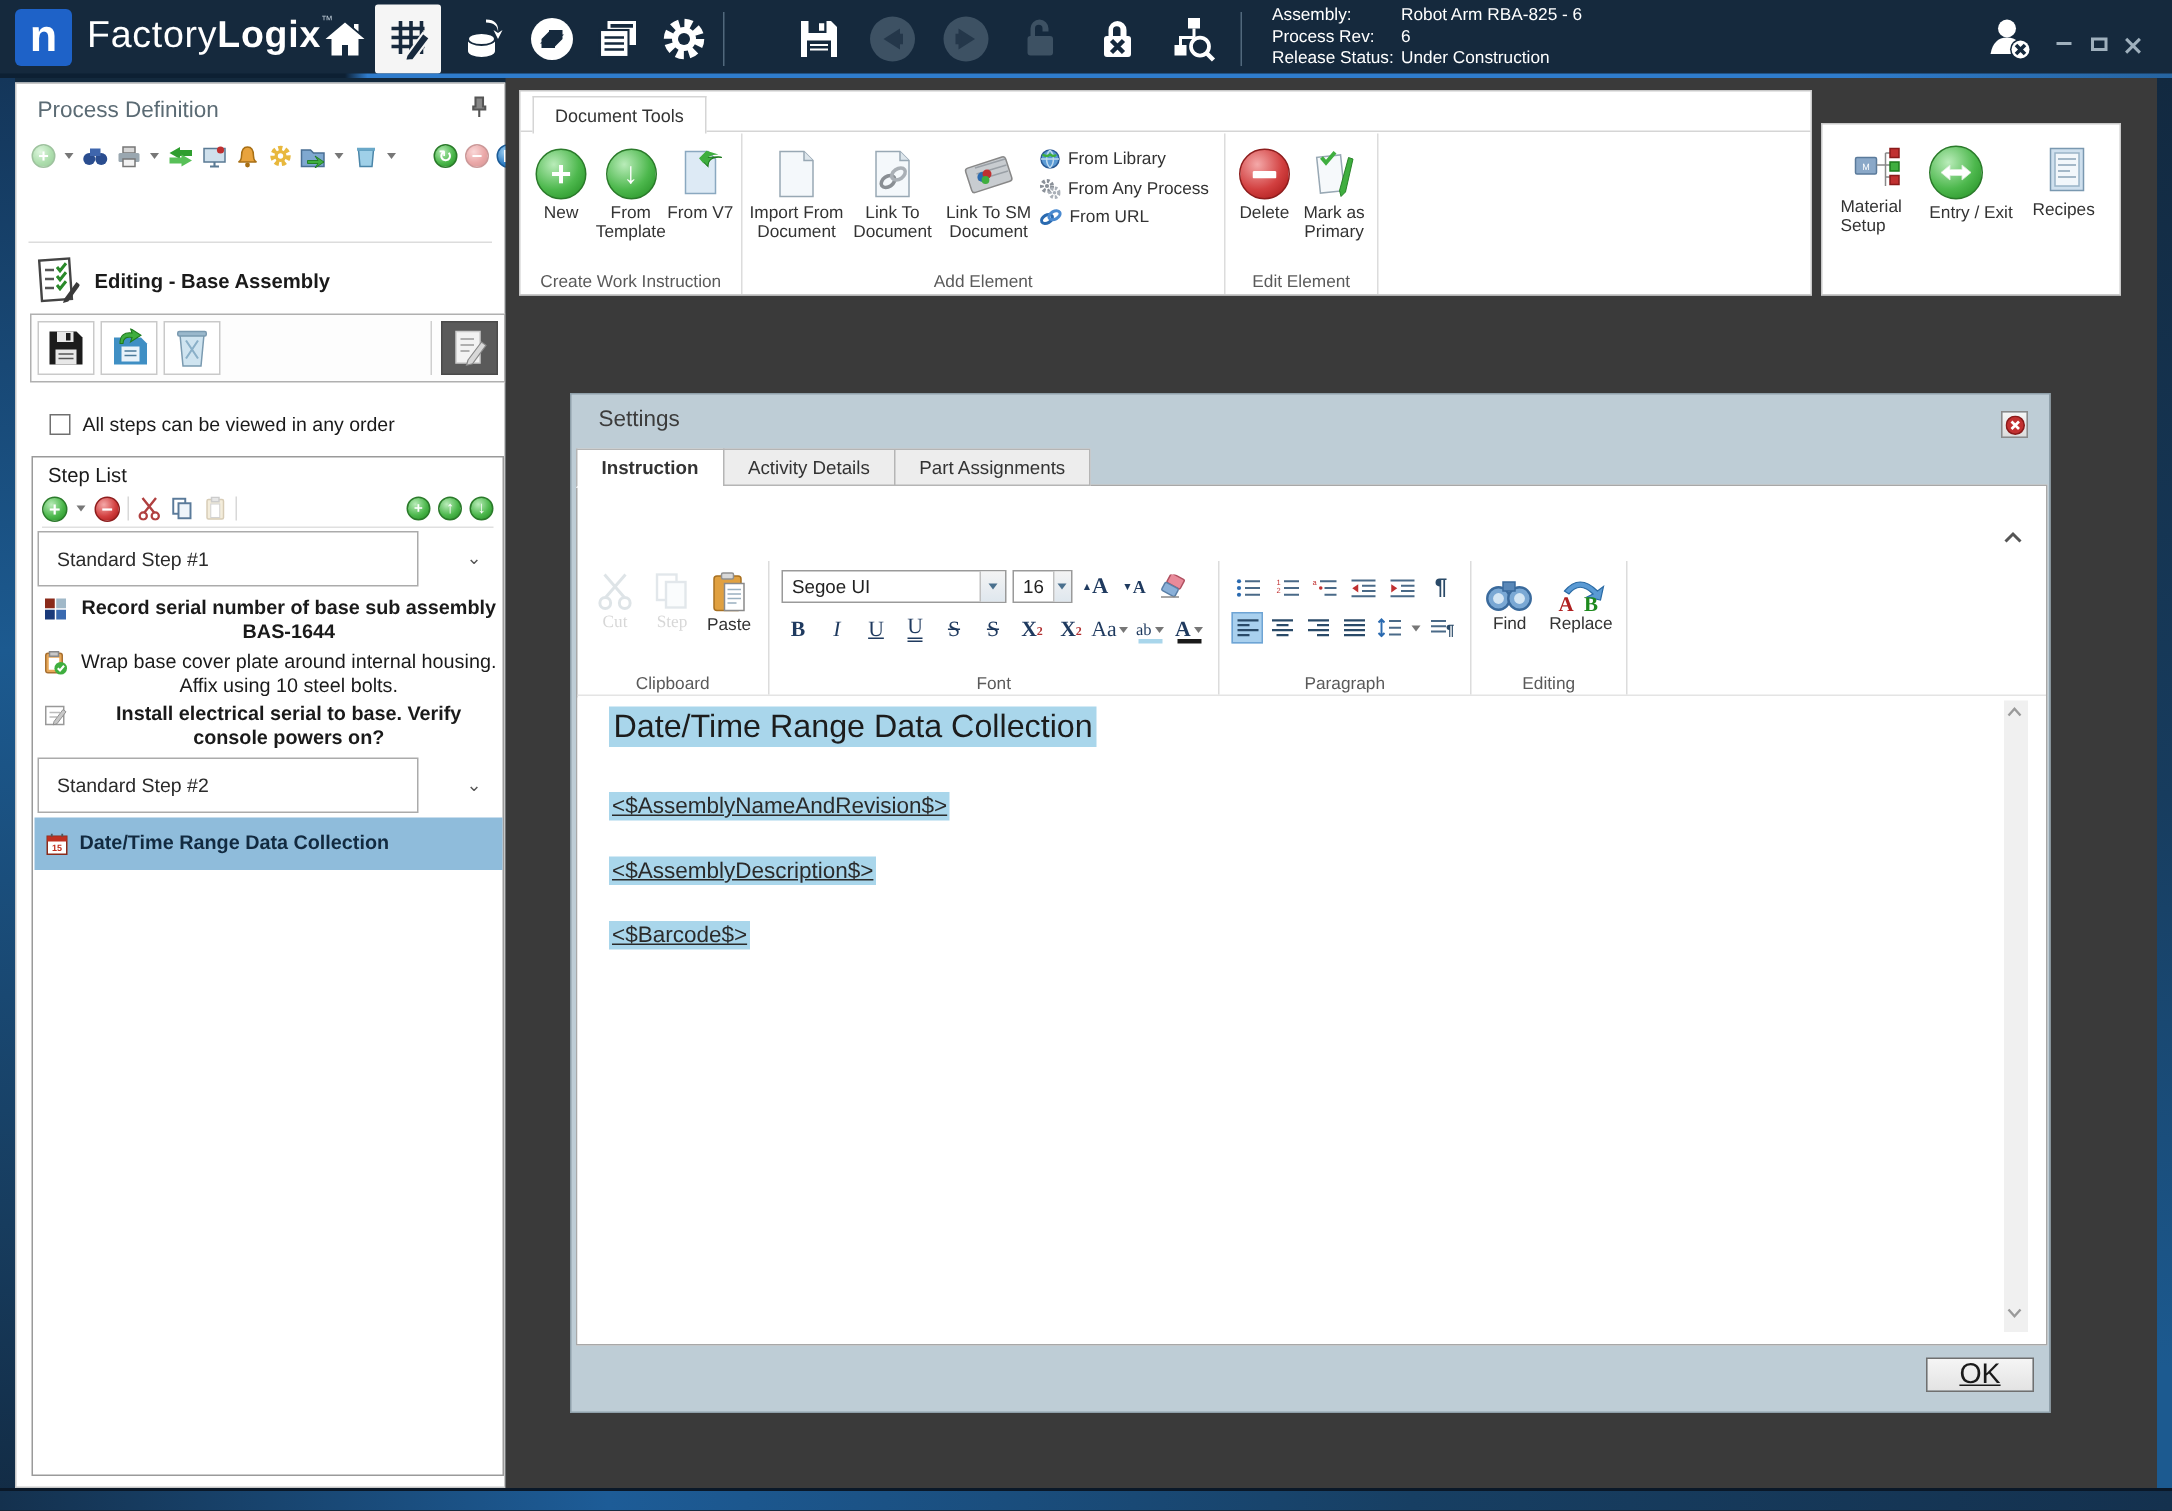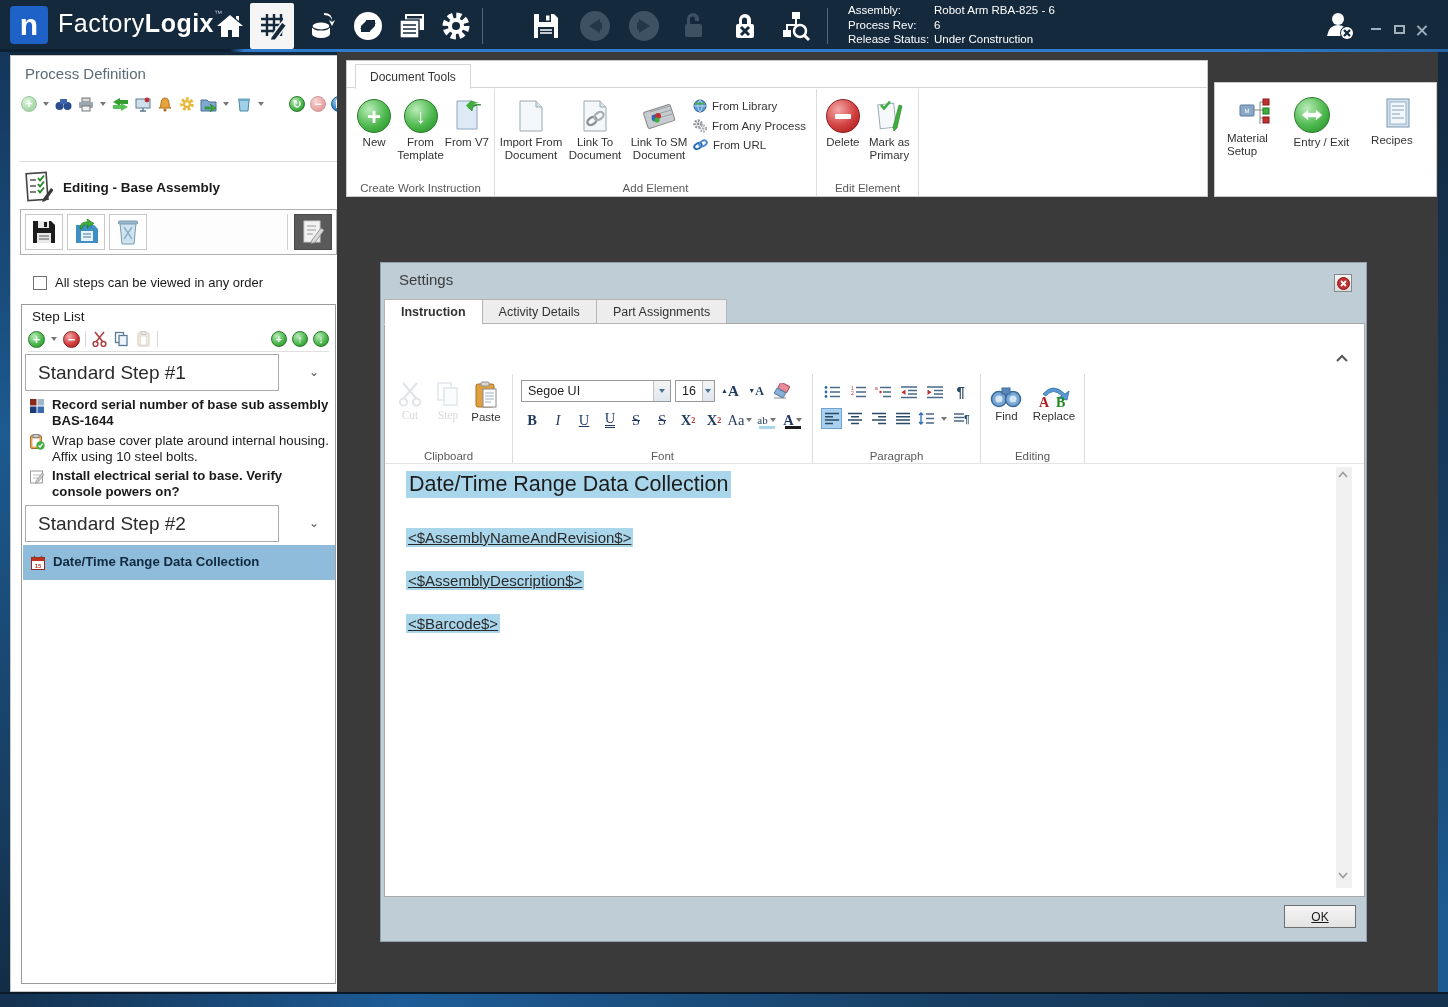--- a/index.html
+++ b/index.html
@@ -31,21 +31,21 @@
 
   
   .frame-left { position:absolute; left:0; top:52px; width:10px; height:955px;
     background:linear-gradient(180deg,#14365a,#1c5a90 40%,#173c5e 80%,#122b44); }
   .frame-right { position:absolute; right:0; top:52px; width:10px; height:955px;
     background:linear-gradient(180deg,#122940,#173c5e 50%,#1c5a90 90%); }
   .frame-bottom { position:absolute; left:0; bottom:0; width:1448px; height:15px; border-top:2px solid #0a1828;
     background:linear-gradient(90deg,#14314e,#1d5c97 28%,#173f63 65%,#14314e); }
 
   
-  .left-panel { position:absolute; left:10px; top:55px; width:373px; height:937px; background:#fff; border:1px solid #c8c8c8; }
+  .left-panel { position:absolute; left:10px; top:55px; width:327px; height:937px; background:#fff; border:1px solid #c8c8c8;text-align:center; }
   .lp-title { position:absolute; left:14px; top:9px; font-size:15px; color:#5b6b74; }
   .lp-pin { position:absolute; right:10px; top:8px; }
   .lp-toolbar { position:absolute; left:10px; top:38px; height:20px; display:flex; align-items:center; gap:5px; }
   .ti { width:17px; height:17px; display:inline-flex; align-items:center; justify-content:center; cursor:pointer; }
   .caret { width:0; height:0; border-left:3.5px solid transparent; border-right:3.5px solid transparent; border-top:4px solid #777; margin:0 1px; }
   .gcirc { border-radius:50%; color:#fff; font-weight:bold; display:inline-flex; align-items:center; justify-content:center;
     background:radial-gradient(circle at 35% 30%,#b9ecb9,#4db84d 55%,#1f8a1f); border:1px solid #2a7a2a; }
   .rcirc { border-radius:50%; color:#fff; font-weight:bold; display:inline-flex; align-items:center; justify-content:center;
     background:radial-gradient(circle at 35% 30%,#f4a9a9,#d24040 55%,#a31414); border:1px solid #8d1d1d; }
   .bcirc { border-radius:50%; color:#fff; display:inline-flex; align-items:center; justify-content:center;
@@ -65,21 +65,21 @@
     display:flex; align-items:center; justify-content:center; cursor:pointer; }
   .lp-check { position:absolute; left:22px; top:219px; display:flex; align-items:center; gap:8px; font-size:13px; color:#1a1a1a; }
   .chk { width:14px; height:14px; border:1px solid #707070; background:#fff; }
   .steplist { position:absolute; left:10px; top:248px; width:315px; height:680px; border:1px solid #9a9a9a; background:#fff; }
   .sl-title { position:absolute; left:10px; top:4px; font-size:13.5px; color:#1a1a1a; }
   .sl-toolbar { position:absolute; left:6px; top:25px; right:6px; height:22px; display:flex; align-items:center; gap:5px;
     border-bottom:1px solid #e0e0e0; padding-bottom:3px; }
   .sl-toolbar .spacer { flex:1; }
   .vline { width:1px; height:16px; background:#d8d8d8; }
   .step-hdr { position:absolute; left:3px; width:254px; height:37px; border:1px solid #ababab; background:#fff;
-    display:flex; align-items:center; font-size:19px; color:#2b2b2b; padding-left:12px; cursor:pointer; }
+    display:flex; align-items:center; font-size:13px; color:#2b2b2b; padding-left:12px; cursor:pointer; }
   .step-chev { position:absolute; left:287px; width:14px; height:14px; color:#555; font-size:12px; cursor:pointer; }
   .step-item { position:absolute; left:3px; width:308px; display:flex; gap:6px; font-size:13.2px; color:#1a1a1a;
     line-height:16px; cursor:pointer; padding-left:4px; }
   .step-item .ic { flex:0 0 17px; padding-top:1px; }
   .step-item.bold { font-weight:bold; }
   .step-item.selected { left:1px; width:312px; background:#8fbcdb; padding:9px 0 9px 7px; color:#122a40; }
 
   
   .main { position:absolute; left:337px; top:52px; width:1101px; height:940px; background:#3a3a3a; }
 
@@ -89,21 +89,21 @@
   .rtab { position:absolute; left:8px; top:3px; height:25px; padding:0 14px; background:#fff; border:1px solid #d5d5d5; border-bottom:none;
     font-size:12px; color:#333; display:flex; align-items:center; z-index:2; cursor:pointer; }
   .rgroups { position:absolute; left:0; top:28px; right:0; bottom:0; display:flex; }
   .rgroup { position:relative; border-right:1px solid #dcdcdc; padding:6px 4px 16px 4px; display:flex; align-items:flex-start; }
   .rg-label { position:absolute; left:0; right:0; bottom:2px; text-align:center; font-size:11.5px; color:#5a5a5a; }
   .rbtn { width:66px; display:flex; flex-direction:column; align-items:center; gap:3px; font-size:11.5px; color:#333;
     text-align:center; line-height:13px; cursor:pointer; padding-top:4px; }
   .rbtn.narrow { width:48px; }
   .rsmalls { display:flex; flex-direction:column; justify-content:flex-start; gap:6px; padding:4px 6px 0 2px; }
   .rsmall { display:flex; align-items:center; gap:5px; font-size:11.5px; color:#333; cursor:pointer; white-space:nowrap; }
-  .side-panel { position:absolute; left:877px; top:30px; width:223px; height:115px; background:#fff; border:1px solid #c9c9c9;
+  .side-panel { position:absolute; left:877px; top:30px; width:200px; height:115px; background:#fff; border:1px solid #c9c9c9;
     display:flex; gap:10px; padding:10px 12px 0 12px; }
   .side-panel .rbtn { align-items:flex-start; text-align:left; }
   .side-panel .rbtn .ico { align-self:center; }
 
   
   .dialog { position:absolute; left:43px; top:210px; width:987px; height:680px; background:#becdd6; border:1px solid #8fa0aa; }
   .dlg-title { position:absolute; left:18px; top:8px; font-size:15px; color:#3c3c3c; }
   .dlg-close { position:absolute; right:14px; top:11px; width:18px; height:18px; border:1px solid #8a8a8a;
     background:linear-gradient(#f6f6f6,#dcdcdc); display:flex; align-items:center; justify-content:center; cursor:pointer; }
   .dtabs { position:absolute; left:3px; top:36px; height:25px; display:flex; z-index:3; }
@@ -140,21 +140,21 @@
   .prow { display:flex; align-items:center; gap:3px; }
   .pbtn { width:23px; height:21px; display:inline-flex; align-items:center; justify-content:center; cursor:pointer; }
   .pbtn.active { background:#a9d0ee; border:1px solid #6ea4d4; }
   .editg { display:flex; gap:8px; padding-top:3px; }
   .doc { position:absolute; left:0; top:141px; right:0; bottom:0; background:#fff; }
   .doc-head { position:absolute; left:21px; top:6px; font-size:21.5px; color:#1c1c1c; background:#a9d6eb; padding:1px 3px; }
   .doc-line { position:absolute; left:21px; font-size:15px; color:#2a2a2a; background:#a9d6eb; padding:1px 2px;text-decoration:underline; }
   .scrollbar { position:absolute; right:12px; top:2px; bottom:8px; width:16px; background:#f0f0f0; }
   .sb-chev { position:absolute; left:2px; width:12px; height:14px; color:#909090; font-size:10px; text-align:center; cursor:pointer; }
   .ok-btn { position:absolute; right:10px; bottom:13px; width:72px; height:23px; border:1px solid #707070;
-    background:linear-gradient(#f5f5f5,#e3e3e3); font-size:12px; color:#1a1a1a; display:flex; align-items:center; justify-content:center; cursor:pointer;text-decoration:underline; }
+    background:linear-gradient(#f5f5f5,#e3e3e3); font-size:19px; color:#1a1a1a; display:flex; align-items:center; justify-content:center; cursor:pointer;text-decoration:underline; }
 
   svg { display:block; }
 </style>
 </head>
 <body>
 
 <div class="win">
 
   <div class="titlebar">
     <div class="logo-box">

